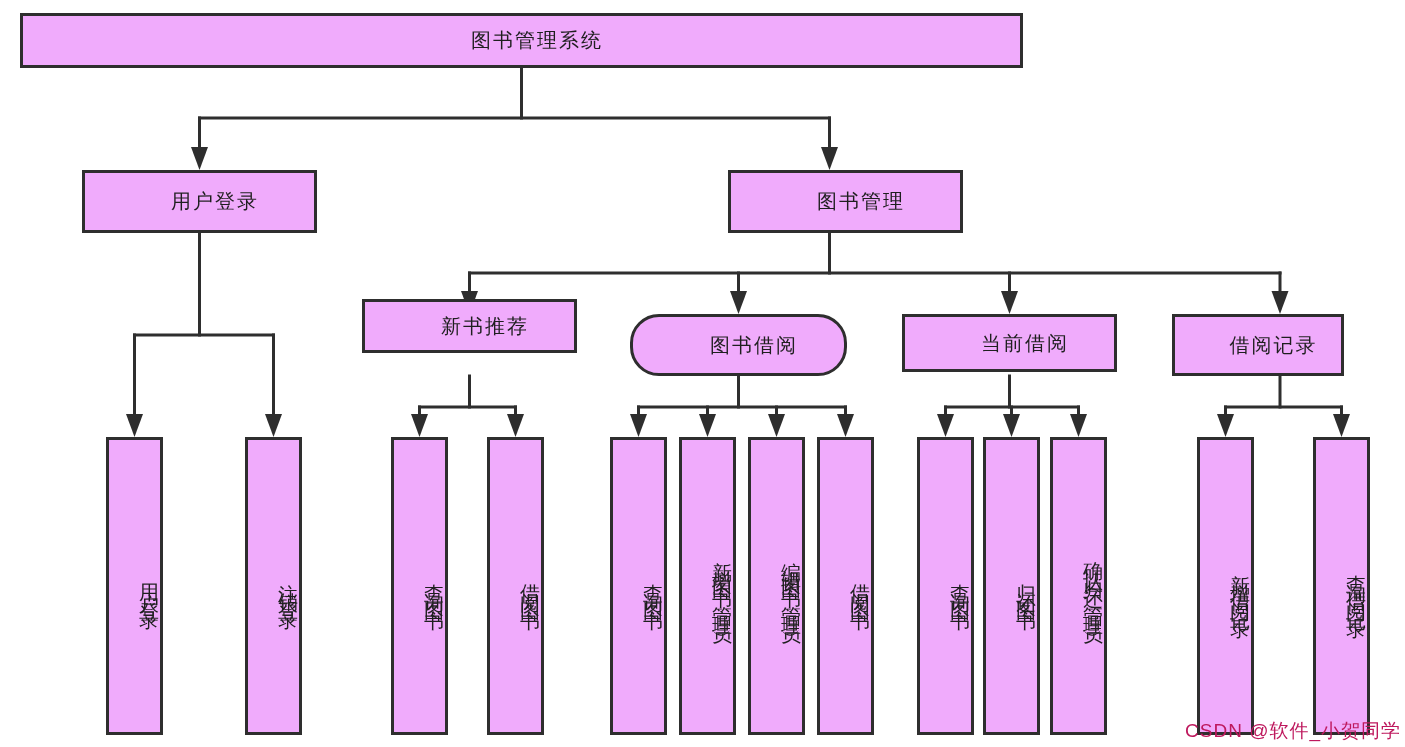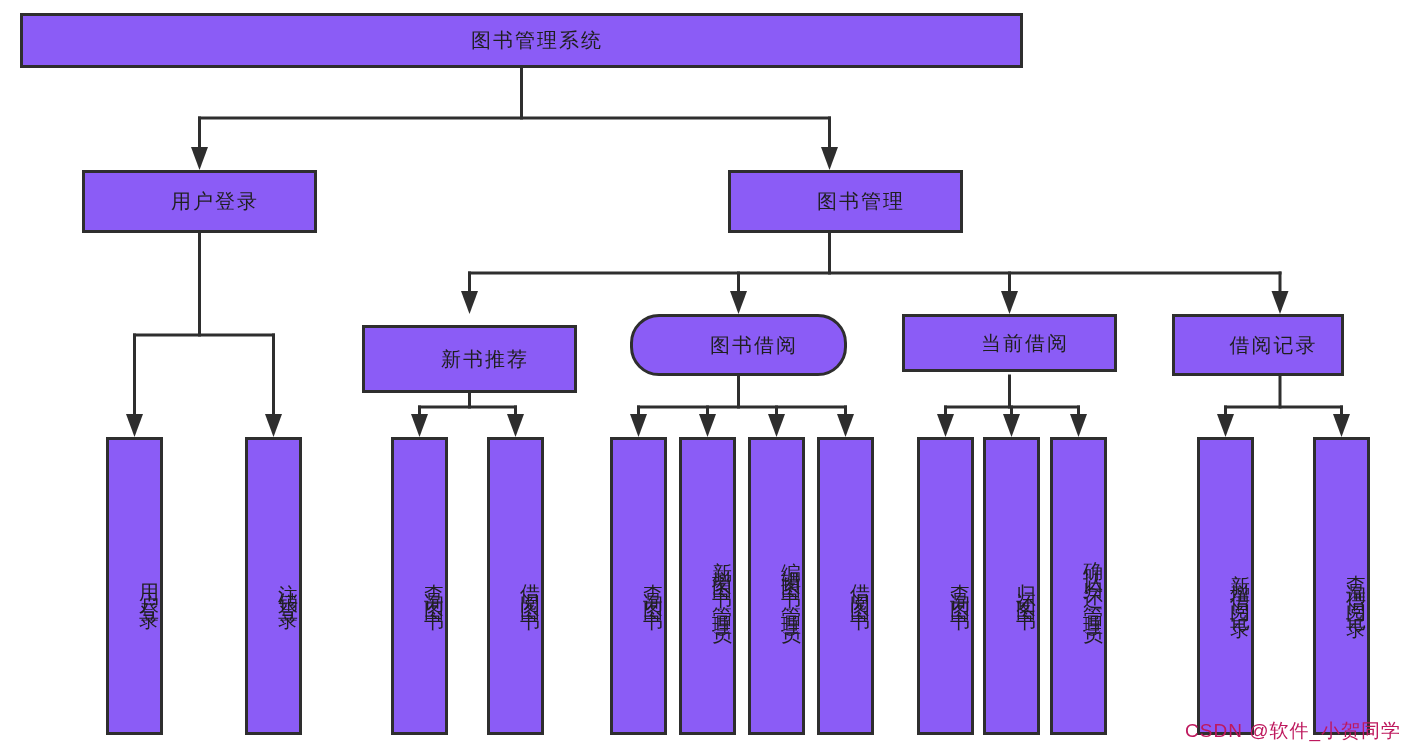--- a/index.html
+++ b/index.html
@@ -17,21 +17,21 @@
   }
   .connectors {
     position: absolute;
     left: 0;
     top: 0;
     z-index: 0;
   }
   .node {
     position: absolute;
     box-sizing: border-box;
-    background: #8b5cf6;
+    background: #f0abfc;
     border: 3px solid #2e2e2e;
     display: flex;
     align-items: center;
     justify-content: center;
     color: #1f1f1f;
     font-size: 20px;
     letter-spacing: 2px;
     z-index: 1;
     white-space: nowrap;
     padding-left: 31px;
@@ -110,21 +110,21 @@
       <polygon points="1217,414 1234,414 1225.5,437" fill="#2e2e2e"></polygon>
       <line x1="1341.5" y1="407" x2="1341.5" y2="421" stroke="#2e2e2e" stroke-width="3" stroke-linecap="square"></line>
       <polygon points="1333,414 1350,414 1341.5,437" fill="#2e2e2e"></polygon>
     </svg>
 
   <div class="node" style="left:20px; top:13px; width:1003px; height:55px;">图书管理系统</div>
 
   <div class="node" style="left:82px; top:170px; width:235px; height:63px;">用户登录</div>
   <div class="node" style="left:712px; top:170px; width:235px; height:63px;margin-left:16px;">图书管理</div>
 
-  <div class="node" style="left:362px; top:325px; width:215px; height:68px;text-align:right;">新书推荐</div>
+  <div class="node" style="left:362px; top:299px; width:215px; height:54px;text-align:right;">新书推荐</div>
   <div class="node" style="left:630px; top:314px; width:217px; height:62px;border-radius:29px;">图书借阅</div>
   <div class="node" style="left:902px; top:314px; width:215px; height:58px;">当前借阅</div>
   <div class="node" style="left:1172px; top:314px; width:172px; height:62px;">借阅记录</div>
 
   <div class="node v" style="left:106px; top:437px; width:57px; height:298px;">用户登录</div>
   <div class="node v" style="left:245px; top:437px; width:57px; height:298px;">注销登录</div>
 
   <div class="node v" style="left:391px; top:437px; width:57px; height:298px;">查询图书</div>
   <div class="node v" style="left:487px; top:437px; width:57px; height:298px;">借阅图书</div>
 

